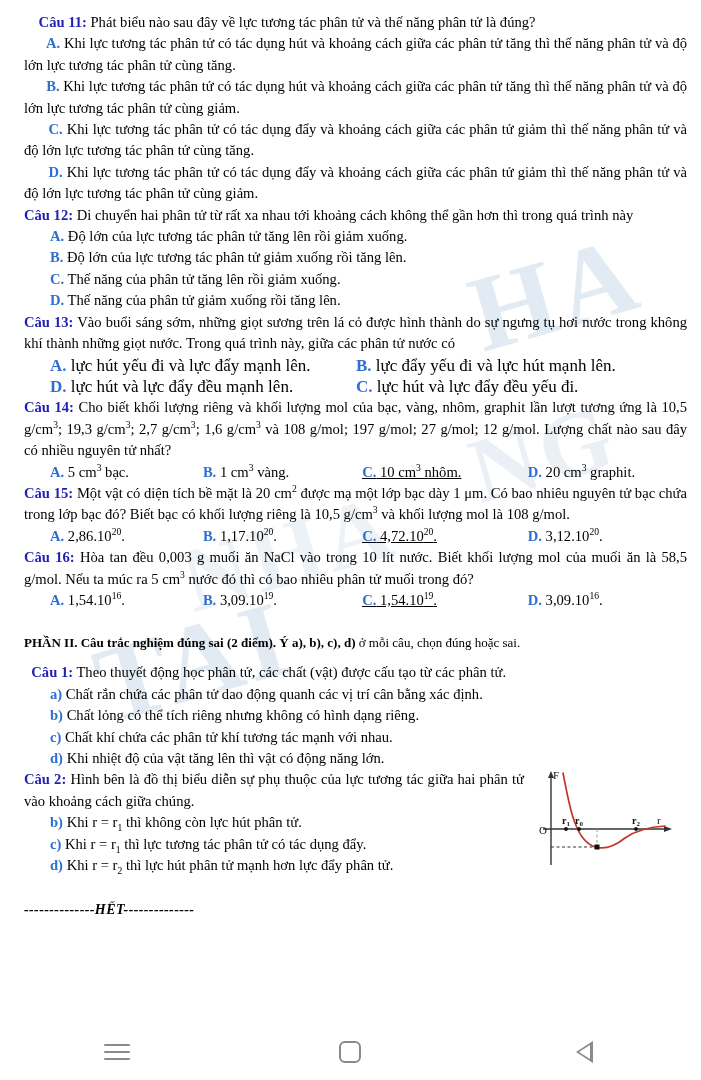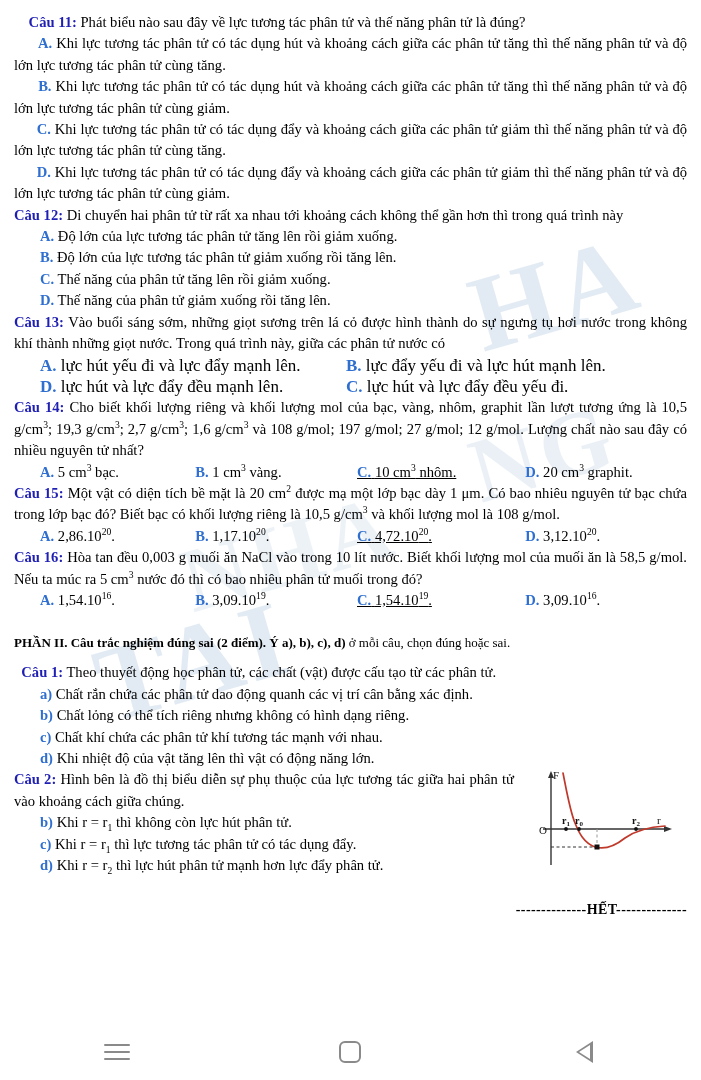--- a/index.html
+++ b/index.html
@@ -35,21 +35,21 @@
   }
   .wm-a { top: 232px; left: 470px; font-size: 108px; transform: rotate(-16deg); }
   .wm-b { top: 600px; left: 95px;  font-size: 108px; transform: rotate(-16deg); }
   .wm-c { top: 400px; left: 470px; font-size: 92px;  transform: rotate(-16deg); opacity:.30; }
   .wm-d { top: 500px; left: 180px; font-size: 92px;  transform: rotate(-16deg); opacity:.26; }
 
   
   .page {
     position: relative;
     z-index: 1;
-    padding: 12px 14px 0 14px;
+    padding: 12px 14px 0 24px;
     width: 701px;
   }
 
   .q-block { margin: 0 0 0 0; }
 
   p {
     margin: 0;
     font-size: 14.6px;
     line-height: 21.4px;
     text-align: justify;
@@ -120,26 +120,27 @@
   .figure-box {
     position: absolute;
     top: -2px;
     right: 8px;
     width: 150px;
     height: 108px;
   }
 
   
   .het {
-    text-align: right;
+    text-align: left;
     font-size: 14px;
     font-weight: 700;
     letter-spacing: .4px;
     margin-top: 26px;
     font-family: "Liberation Serif", serif;
+    font-style: italic;
   }
 
   
   .navbar {
     position: absolute;
     left: 0; right: 0; bottom: 0;
     height: 56px;
     background: #ffffff;
     display: flex;
     align-items: center;

